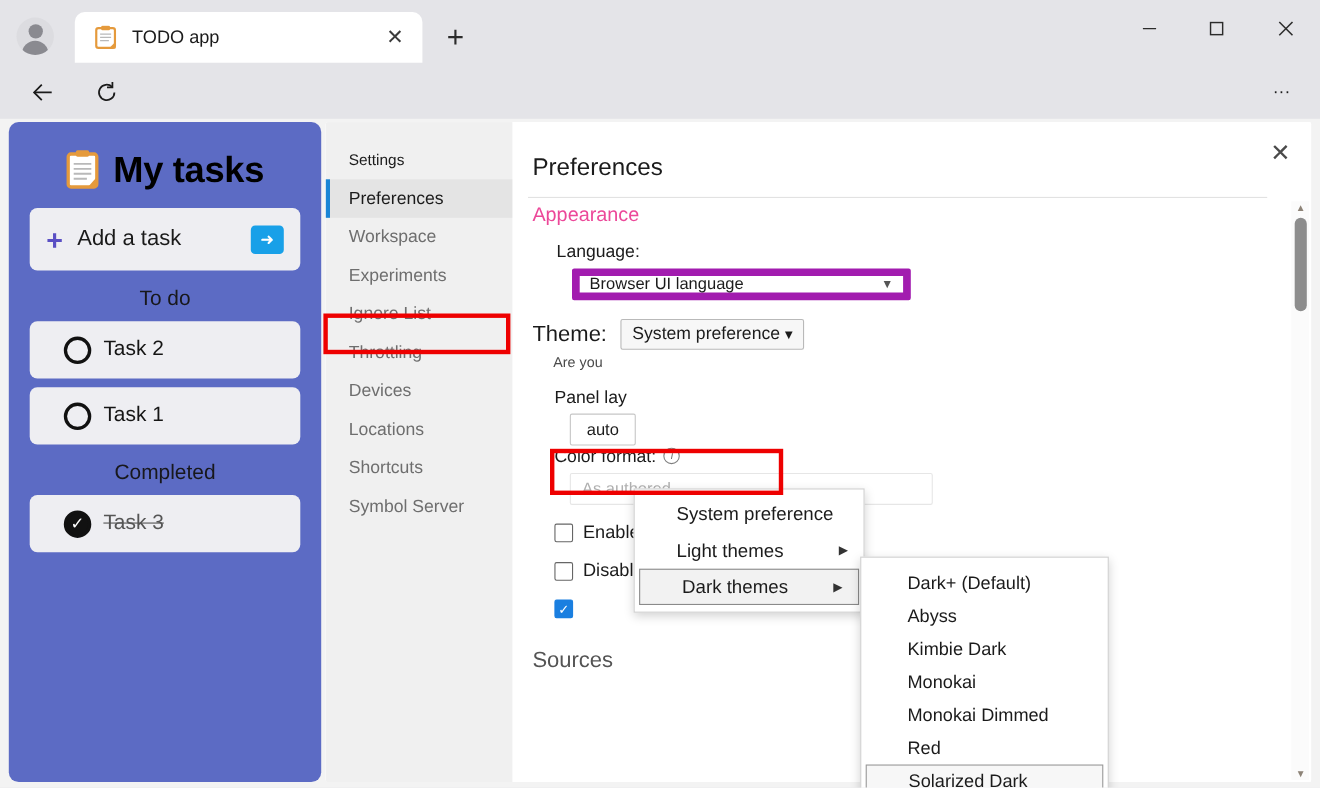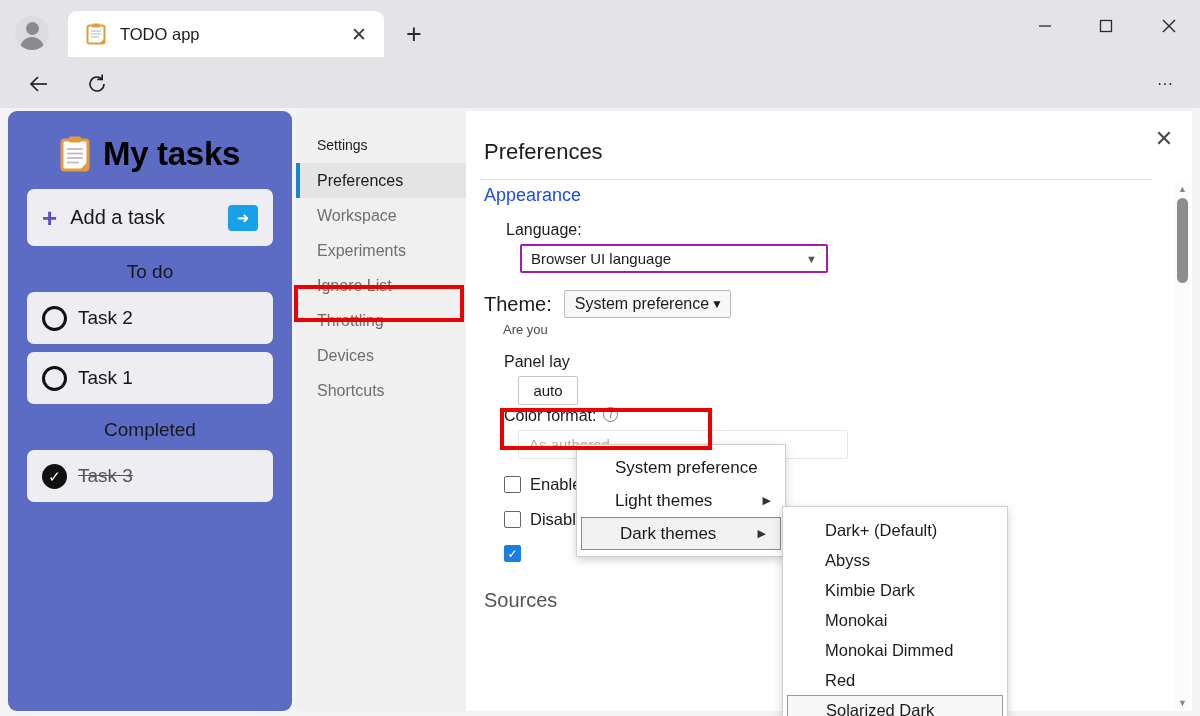--- a/index.html
+++ b/index.html
@@ -110,21 +110,21 @@
   #add-label { font-size:20px; color:#1a1a1a; margin-left:13px; flex:1; }
   #add-go {
     width:30px; height:26px; background:#18a0e8; border-radius:4px;
     display:flex; align-items:center; justify-content:center;
     color:#fff; font-size:15px;
   }
 
   .section-label {
     text-align:center; font-size:19px; color:#18181c; margin:15px 0 9px;
   }
-  .task-row { height:52px; padding:0 15px; margin-bottom:8px;align-items:center; }
+  .task-row { height:52px; padding:0 31px; margin-bottom:8px;align-items:center; }
   .task-check {
     width:25px; height:25px; border-radius:50%;
     border:3px solid #111; background:transparent; flex:0 0 auto;
   }
   .task-check.done {
     background:#111; border-color:#111;
     display:flex; align-items:center; justify-content:center;
     color:#fff; font-size:15px; line-height:1;
   }
   .task-label { font-size:19px; color:#151515; margin-left:11px; }
@@ -151,25 +151,25 @@
     border-left:4px solid #1a85d6; padding-left:17px;
   }
 
   #settings-content {
     position:absolute; left:170px; top:0; right:0; bottom:0; background:#fff;
   }
   #prefs-title { font-size:22px; color:#1b1b1b; padding:28px 0 0 18px; }
   #prefs-rule {
     position:absolute; left:14px; top:68px; right:40px; height:1px; background:#e2e2e2;
   }
-  #appearance-label { font-size:18px; color:#1d4ed8; padding:20px 0 0 18px; }
+  #appearance-label { font-size:18px; color:#ec4899; padding:20px 0 0 18px; }
 
   .field-label { font-size:16px; color:#1b1b1b; margin:15px 0 5px 40px; }
   .sel-box {
-    margin-left:54px; width:308px; height:29px; border:2px solid #a21caf;
+    margin-left:54px; width:308px; height:29px; border:7px solid #a21caf;
     border-radius:2px; background:#fff; display:flex; align-items:center;
     font-size:15px; color:#1b1b1b; padding:0 9px;justify-content:space-between;
   }
   .sel-box .caret { margin-left:auto; font-size:11px; color:#555; }
 
   #theme-row {
     display:flex; align-items:center; margin:17px 0 0 18px;
   }
   #theme-label { font-size:20px; color:#1b1b1b; margin-right:12px; }
   #theme-select {
@@ -426,21 +426,23 @@
     <div id="devtools">
 
       <div id="settings-sidebar">
         <div id="settings-heading">Settings</div>
         <div class="sidebar-item selected">Preferences</div>
         <div class="sidebar-item">Workspace</div>
         <div class="sidebar-item">Experiments</div>
         <div class="sidebar-item">Ignore List</div>
         <div class="sidebar-item">Throttling</div>
         <div class="sidebar-item">Devices</div>
+        <div class="sidebar-item">Locations</div>
         <div class="sidebar-item">Shortcuts</div>
+        <div class="sidebar-item">Symbol Server</div>
       </div>
 
       <div id="settings-content">
         <div id="prefs-title">Preferences</div>
         <div id="prefs-rule"></div>
         <div id="appearance-label">Appearance</div>
 
         <div class="field-label">Language:</div>
         <div class="sel-box">
           <span>Browser UI language</span>

